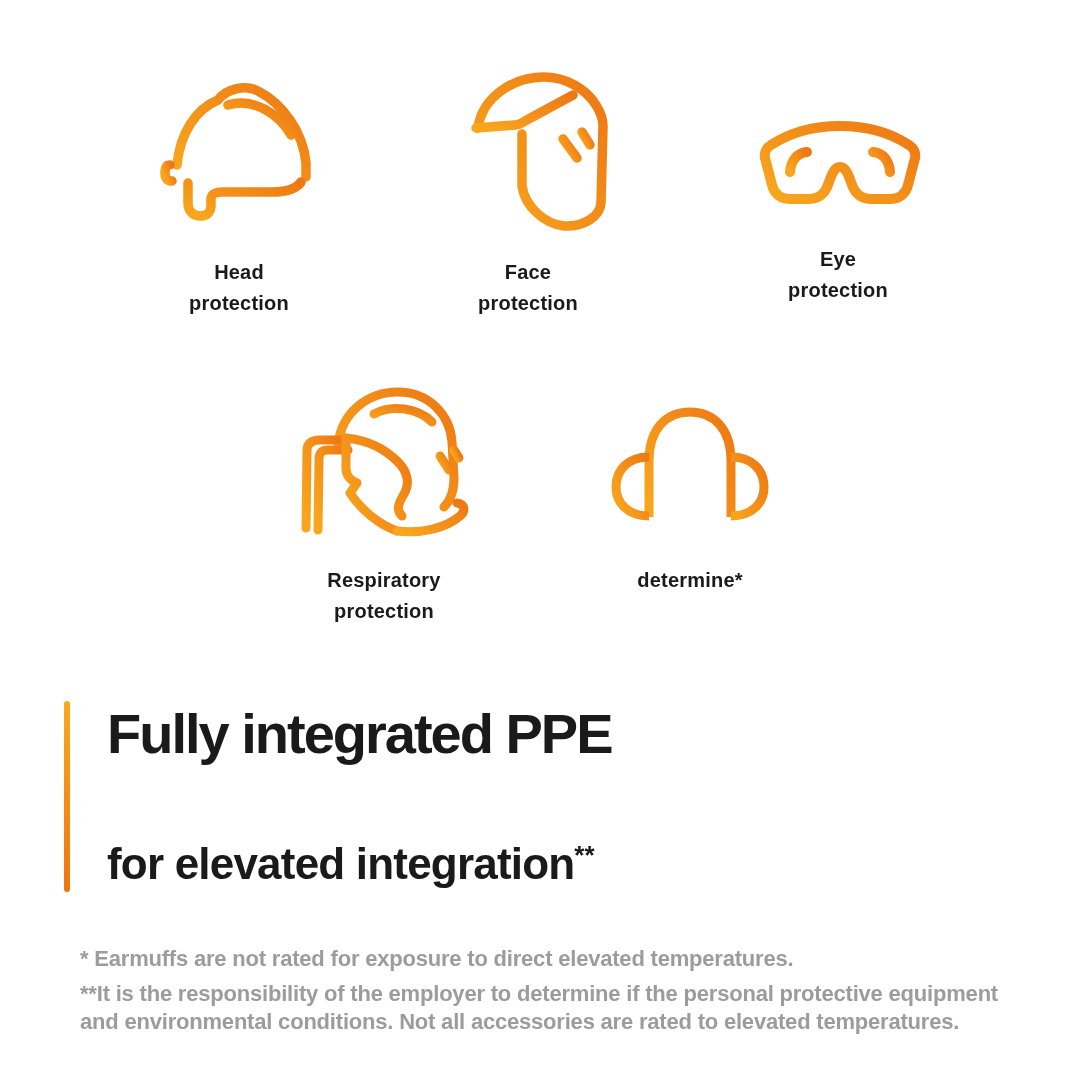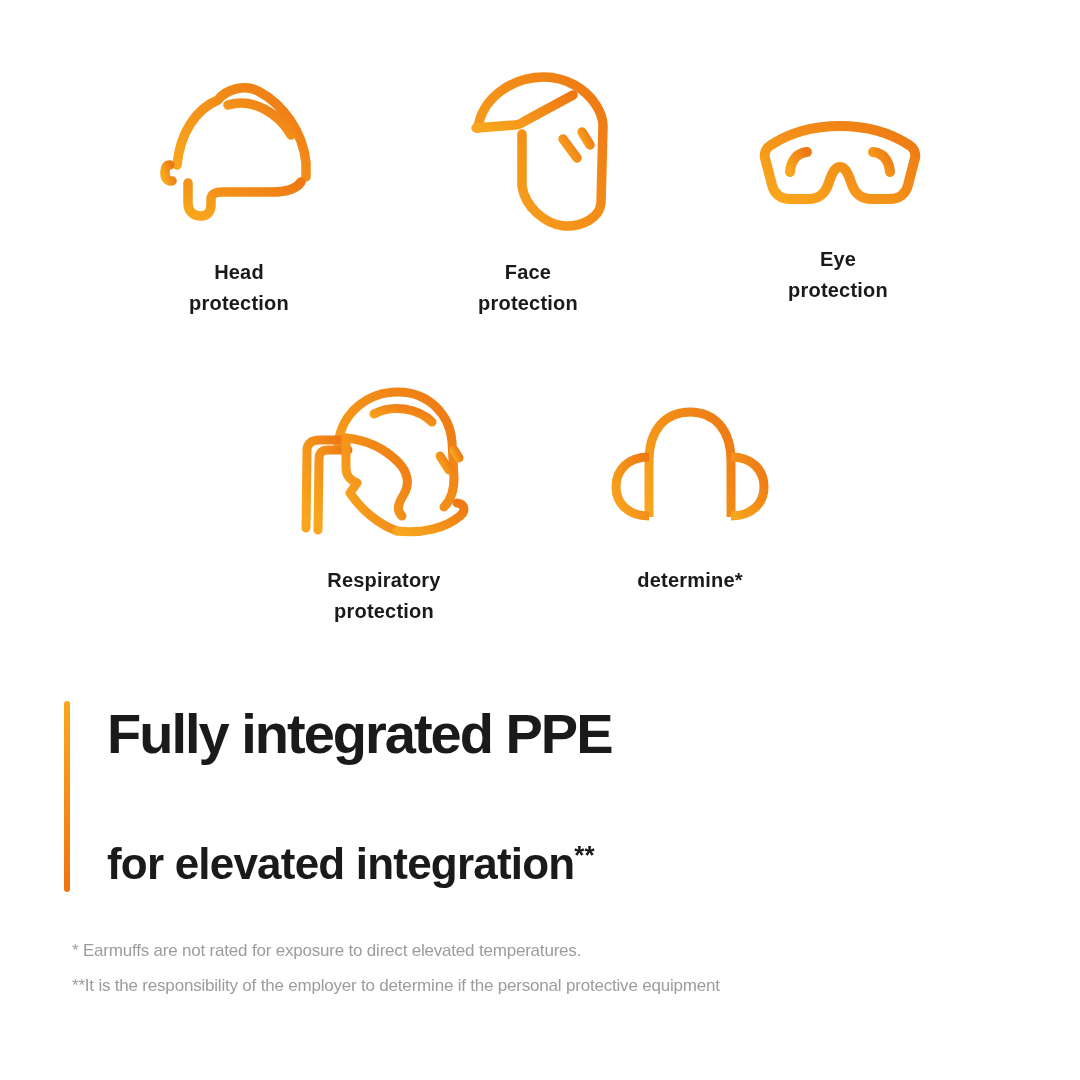--- a/index.html
+++ b/index.html
@@ -26,22 +26,22 @@
   .title{
     position:absolute;left:107px;top:702px;margin:0;color:var(--ink);
     font-size:56px;line-height:64px;font-weight:700;letter-spacing:-2px;white-space:nowrap;
   }
   .subtitle{
     position:absolute;left:107px;top:780px;margin:0;color:var(--ink);
     font-size:44px;line-height:50px;font-weight:700;letter-spacing:-0.8px;white-space:nowrap;
   }
   .subtitle .sup{font-size:26px;vertical-align:15px;letter-spacing:0;}
   .footnote{
-    position:absolute;left:64px;margin:8px;color:var(--gray);
-    font-size:17px;line-height:28px;font-weight:400;letter-spacing:-0.2px;
+    position:absolute;left:64px;margin:16px;color:var(--gray);
+    font-size:22px;line-height:28px;font-weight:700;letter-spacing:-0.2px;
   }
   .fn-line{display:block;white-space:nowrap;}
   #fn1{top:929px;}
   #fn2{top:964px;}
 </style>
 </head>
 <body>
 
 <div class="canvas">
 
@@ -147,15 +147,16 @@
 
   <div class="accent-bar"></div>
   <h1 class="title">Fully integrated PPE</h1>
   <h2 class="subtitle"><br><span>for elevated integration</span><sup class="sup">**</sup></h2>
 
   <p class="footnote" id="fn1">
     <span class="fn-line">* Earmuffs are not rated for exposure to direct elevated temperatures.</span>
   </p>
   <p class="footnote" id="fn2">
     <span class="fn-line">**It is the responsibility of the employer to determine if the personal protective equipment</span>
+    <span class="fn-line">and environmental conditions. Not all accessories are rated to elevated temperatures.</span>
   </p>
 
 </div>
 
 </body></html>

